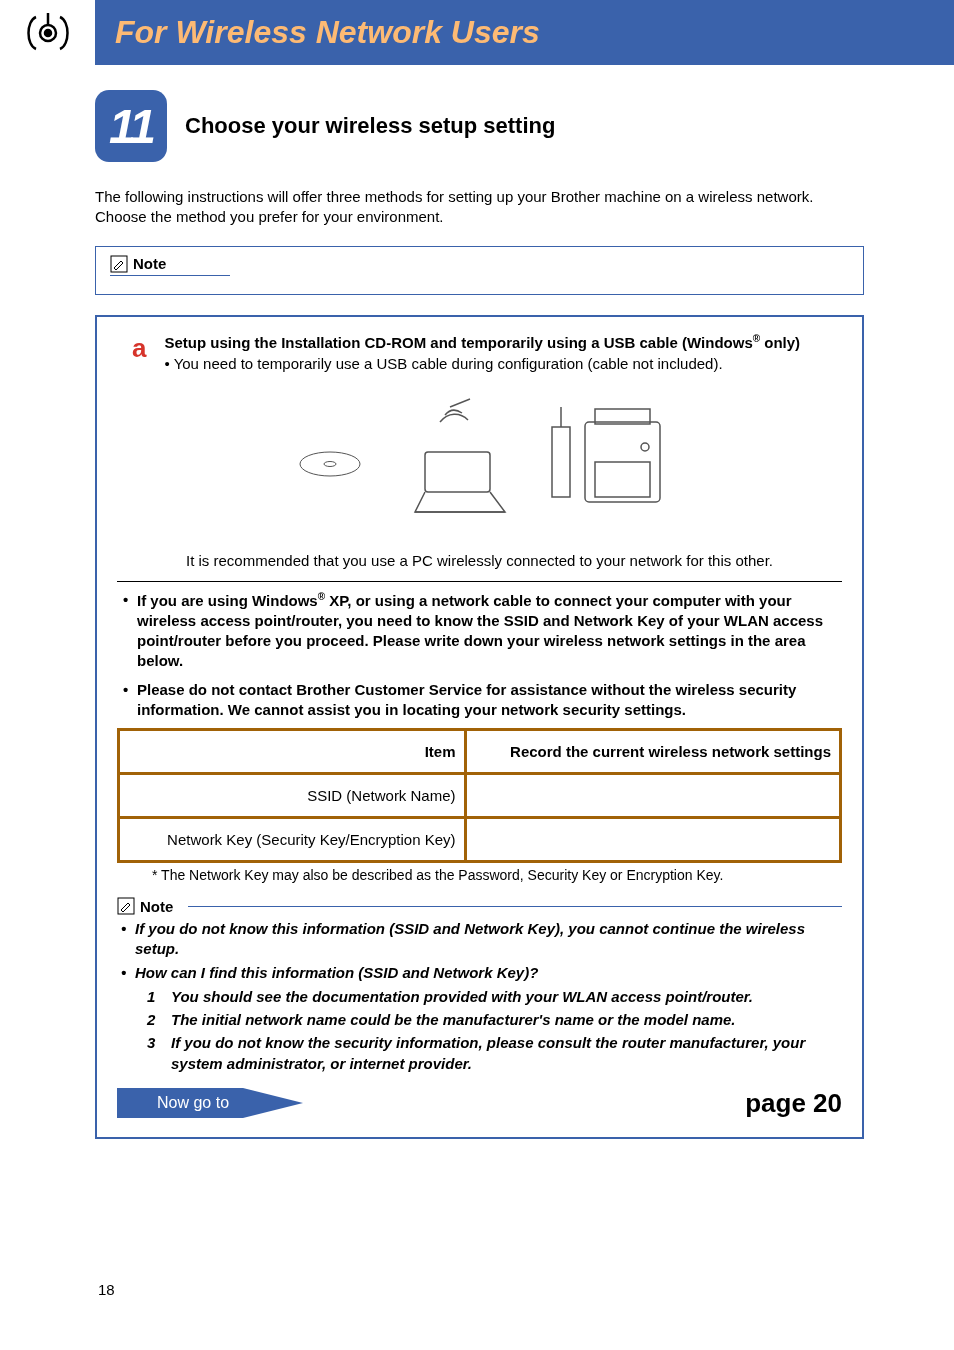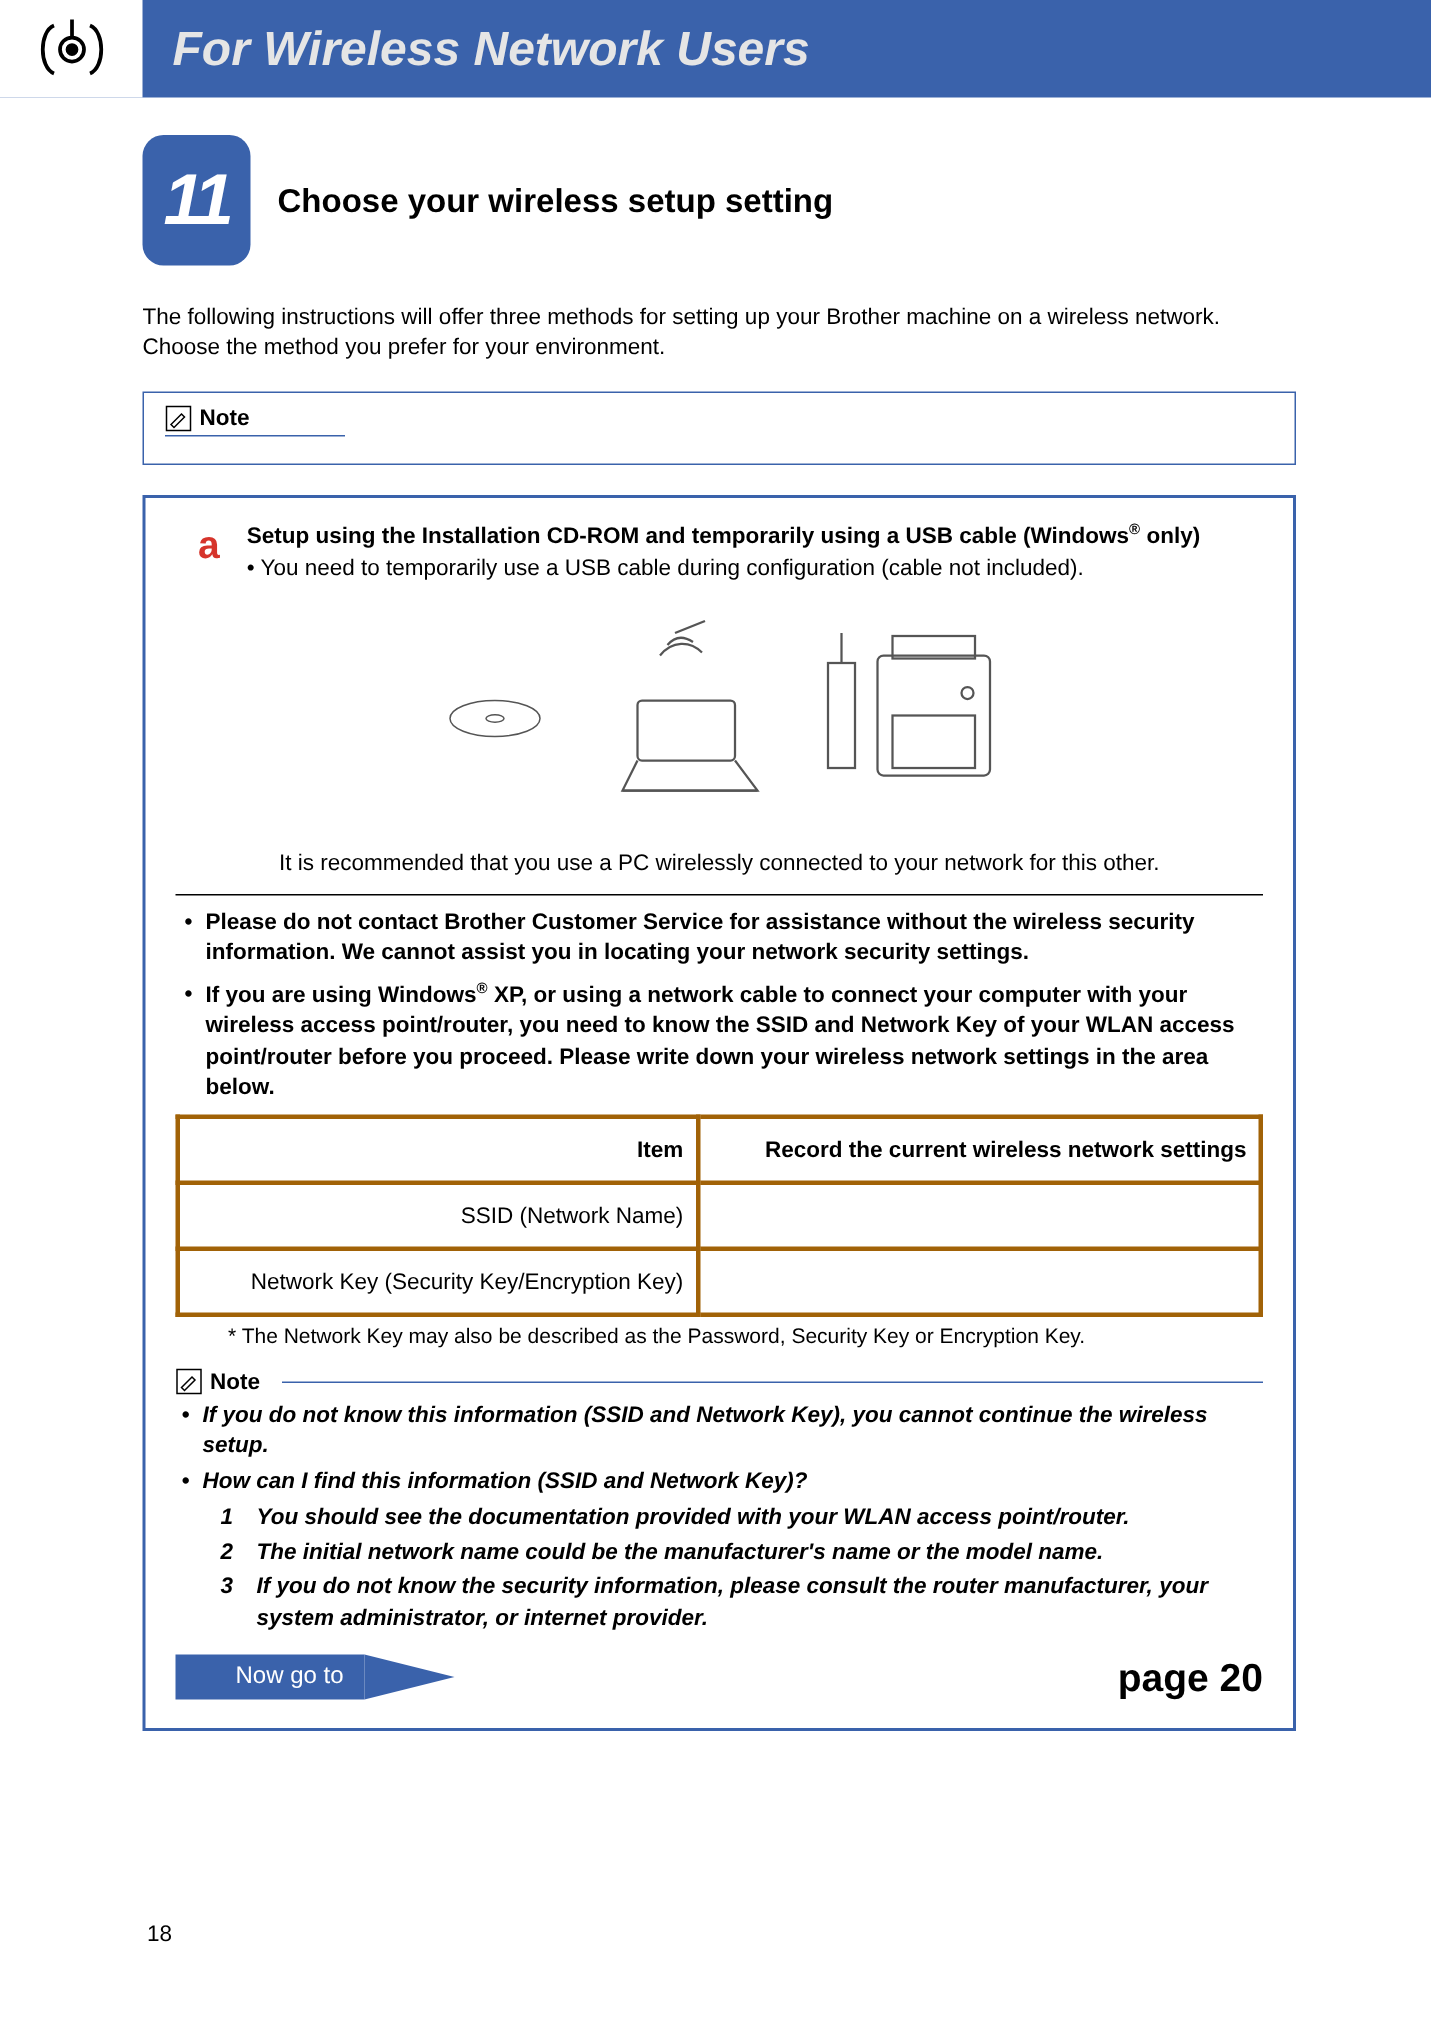--- a/index.html
+++ b/index.html
@@ -21,38 +21,38 @@
 }
 .header-icon-box {
   width: 95px;
   height: 65px;
   background: #fff;
   display: flex;
   align-items: center;
   justify-content: center;
 }
 .header-title {
-  color: #e5e5e5;
+  color: #fdba74;
   font-size: 32px;
   font-weight: bold;
   font-style: italic;
   padding-left: 20px;
 }
 .content {
   padding: 25px 90px 0 95px;
 }
 .step-header {
   display: flex;
   align-items: center;
   gap: 18px;
   margin-bottom: 25px;
 }
 .step-badge {
   width: 72px;
-  height: 87px;
+  height: 72px;
   background: #3a62ab;
   border-radius: 14px;
   position: relative;
   display: flex;
   align-items: center;
   justify-content: center;
 }
 .step-badge-num {
   color: #fff;
   font-weight: bold;
@@ -343,24 +343,24 @@
           <rect x="45" y="65" width="55" height="35"></rect>
           <circle cx="95" cy="50" r="4"></circle>
         </g>
       </svg>
     </div>
 
     <div class="recommend-text">It is recommended that you use a PC wirelessly connected to your network for this other.</div>
 
     <div class="warning-section">
       <ul class="warning-list">
-        <li>Please do not contact Brother Customer Service for assistance without the wireless security information. We cannot assist you in locating your network security settings.</li>
         <li>
           <span>If you are using Windows</span><sup class="option-sup">®</sup><span> XP, or using a network cable to connect your computer with your wireless access point/router, you need to know the SSID and Network Key of your WLAN access point/router before you proceed. Please write down your wireless network settings in the area below.</span>
         </li>
+        <li>Please do not contact Brother Customer Service for assistance without the wireless security information. We cannot assist you in locating your network security settings.</li>
       </ul>
 
       <table class="settings">
         <tbody>
             <tr>
           <th style="width:48%">Item</th>
           <th>Record the current wireless network settings</th>
         </tr>
         <tr>
           <td>SSID (Network Name)</td>

